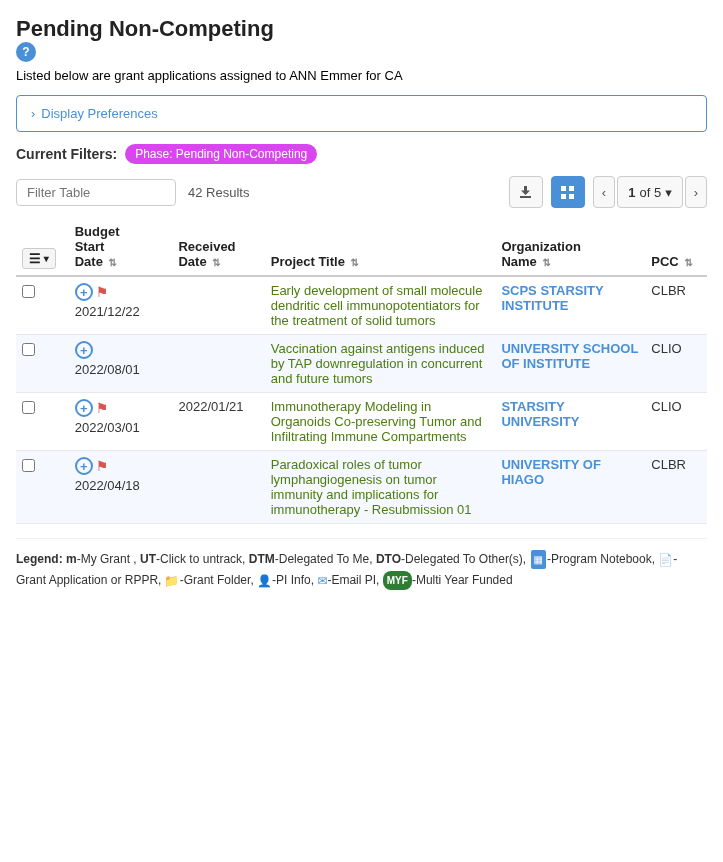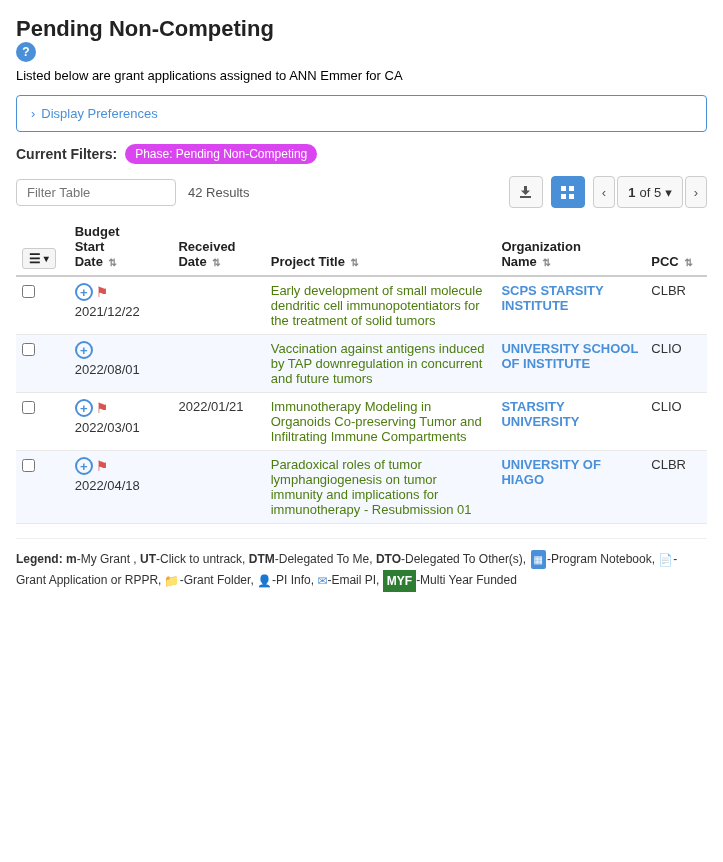--- a/index.html
+++ b/index.html
@@ -242,23 +242,23 @@
       vertical-align: middle;
     }
     .legend-icon-email {
       color: #4a90d9;
       vertical-align: middle;
     }
     .myf-badge {
       display: inline-block;
       background: #2e7d32;
       color: #fff;
-      font-size: 12px;
+      font-size: 10px;
       padding: 1px 4px;
-      border-radius: 0;
+      border-radius: 8px;
       font-weight: bold;
       vertical-align: middle;
     }
     input[type="checkbox"] {
       width: 13px;
       height: 13px;
     }
     .header-menu-btn {
       display: inline-flex;
       align-items: center;

